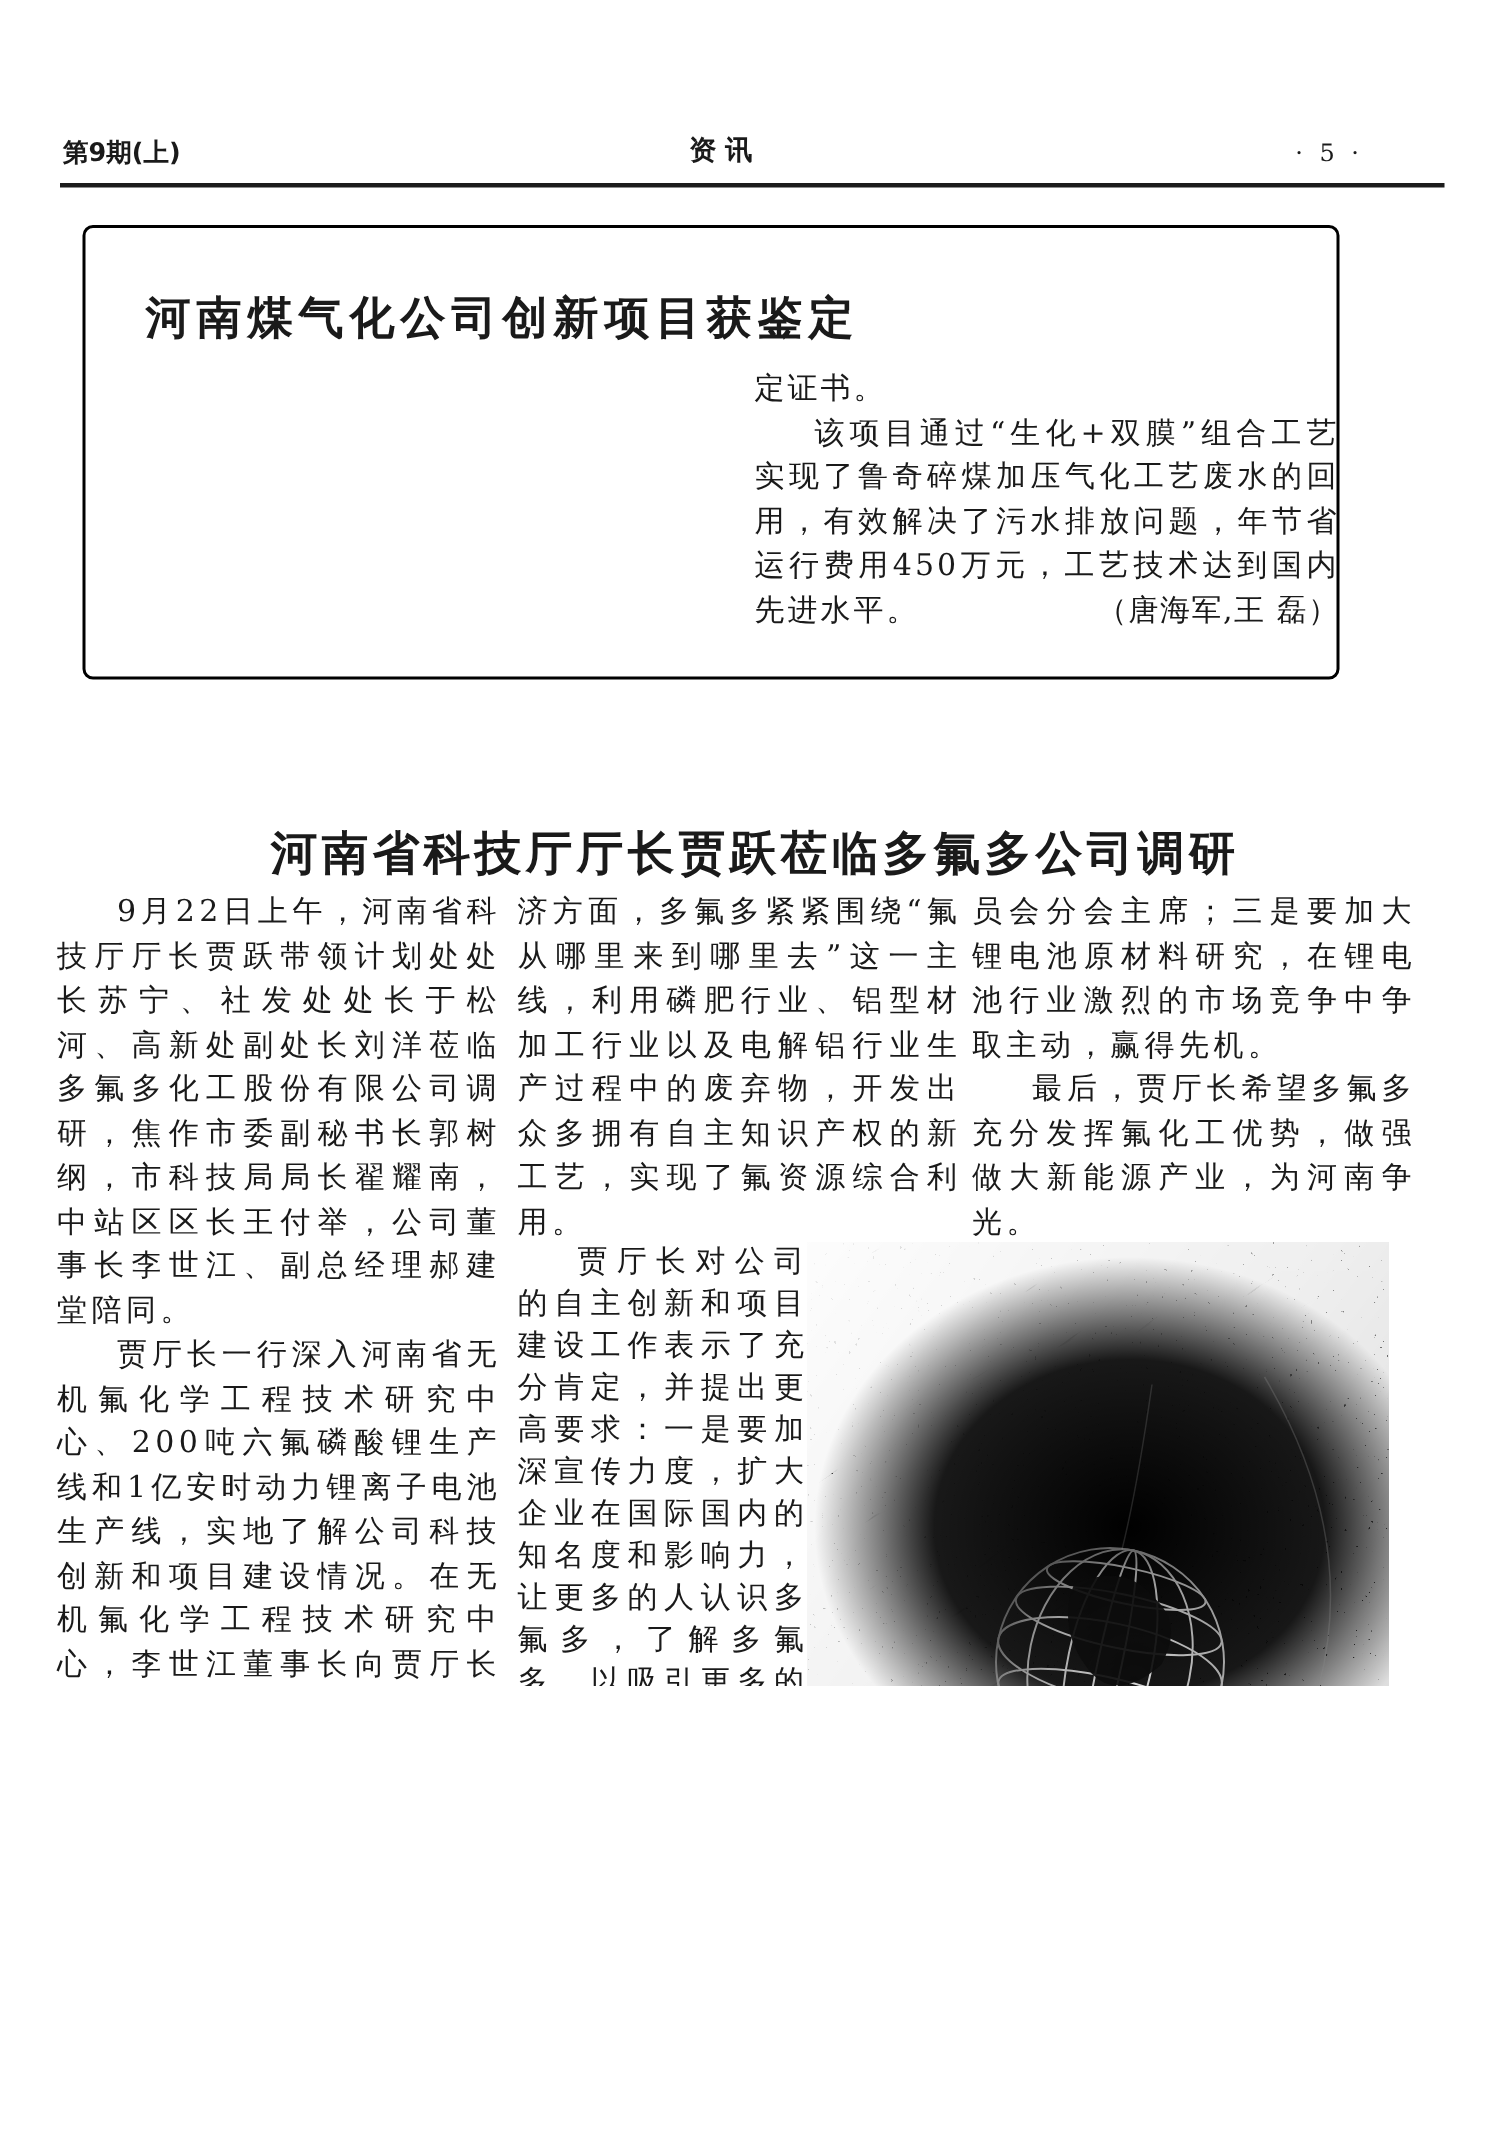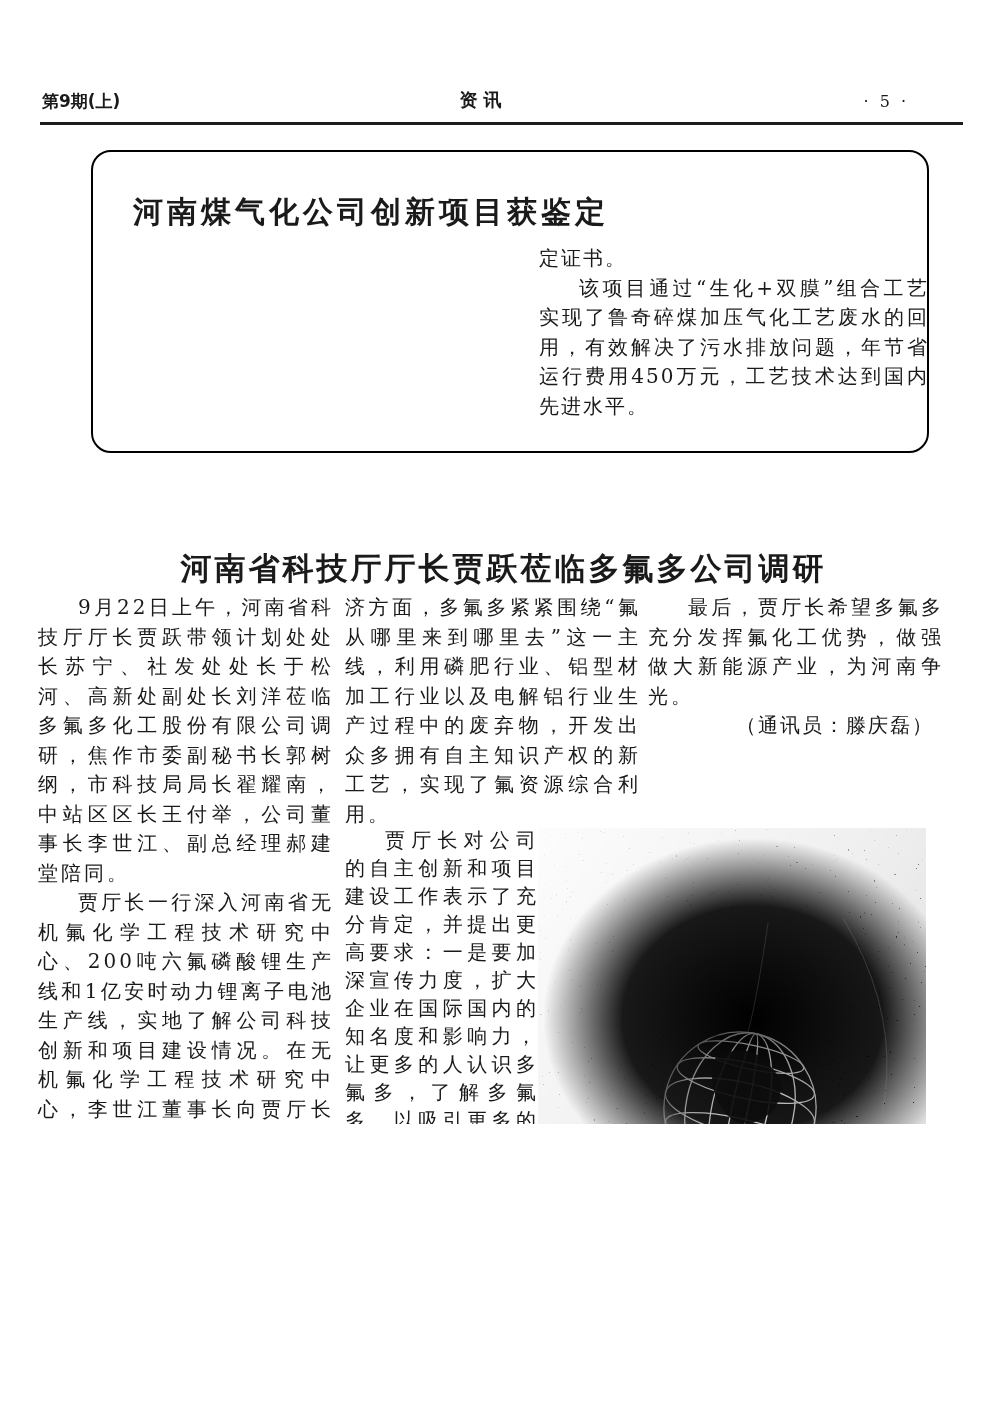--- a/index.html
+++ b/index.html
@@ -9,21 +9,21 @@
   
   .hdr-issue  { position:absolute; left:42px; top:90px; font-family:"DejaVu Sans","Liberation Sans",sans-serif;
                 font-size:17px; font-weight:bold; }
   .hdr-section{ position:absolute; left:0; right:40px; top:88px; text-align:center;
                 font-family:"DejaVu Sans","Liberation Sans",sans-serif; font-size:18px; font-weight:bold; letter-spacing:6px; }
   .hdr-page   { position:absolute; right:98px; top:92px; font-size:16px; letter-spacing:3px; }
   .hdr-rule   { position:absolute; left:40px; right:44px; top:122px; height:3px; background:#1c1c1c; }
 
   
   .box { position:absolute; left:55px; top:150px; width:838px; height:303px;
-         border:2px solid #000; border-radius:20px; box-sizing:border-box;margin-left:36px; }
+         border:2px solid #000; border-radius:7px; box-sizing:border-box; }
   .box-title { position:absolute; left:40px; top:20px; font-family:"DejaVu Sans","Liberation Sans",sans-serif;
                font-weight:bold; font-size:30px; letter-spacing:4px; white-space:nowrap; }
   .box-col { position:absolute; top:92px; }
   .box-col.c1 { left:35px;  width:402px; }
   .box-col.c2 { left:446px; width:390px; }
   .box-col p { margin:0; font-size:20px; line-height:29.5px; text-align:justify; letter-spacing:2px; }
 
   .indent { text-indent:2em; }
   .byline-inline { float:right; letter-spacing:1px; }
 
@@ -62,40 +62,41 @@
 
   <div class="hdr-issue">第9期(上)</div>
   <div class="hdr-section">资讯</div>
   <div class="hdr-page">· 5 ·</div>
   <div class="hdr-rule"></div>
 
   <section class="box">
     <h1 class="box-title">河南煤气化公司创新项目获鉴定</h1>
     <div class="box-col c2">
       <p>定证书。</p>
-      <p class="indent"><span>该项目通过“生化+双膜”组合工艺实现了鲁奇碎煤加压气化工艺废水的回用，有效解决了污水排放问题，年节省运行费用450万元，工艺技术达到国内先进水平。</span></p>
+      <p class="indent"><span>该项目通过“生化+双膜”组合工艺实现了鲁奇碎煤加压气化工艺废水的回用，有效解决了污水排放问题，年节省运行费用450万元，工艺技术达到国内先进水平。</span><span class="byline-inline">（唐海军,王 磊）</span></p>
     </div>
   </section>
 
   <h2 class="main-title">河南省科技厅厅长贾跃莅临多氟多公司调研</h2>
 
   <div class="colblock col1">
     <p class="indent">9月22日上午，河南省科技厅厅长贾跃带领计划处处长苏宁、社发处处长于松河、高新处副处长刘洋莅临多氟多化工股份有限公司调研，焦作市委副秘书长郭树纲，市科技局局长翟耀南，中站区区长王付举，公司董事长李世江、副总经理郝建堂陪同。</p>
     <p class="indent">贾厅长一行深入河南省无机氟化学工程技术研究中心、200吨六氟磷酸锂生产线和1亿安时动力锂离子电池生产线，实地了解公司科技创新和项目建设情况。在无机氟化学工程技术研究中心，李世江董事长向贾厅长详细汇报了公司的技术创新和循环经济，他说，在技术创新方面，多氟多走了一条“技术专利化、专利标准化、标准国家化”的发展之路：申报国家专利120余项，大多数为发明专利，并实现了产业化；制修订国家和行业标准40余项，其中冰晶石等被推荐为ISO国际标准。在循环经</p>
   </div>
 
   <div class="colblock col2a">
     <p>济方面，多氟多紧紧围绕“氟从哪里来到哪里去”这一主线，利用磷肥行业、铝型材加工行业以及电解铝行业生产过程中的废弃物，开发出众多拥有自主知识产权的新工艺，实现了氟资源综合利用。</p>
   </div>
 
   <div class="colblock col2b">
     <p class="indent">贾厅长对公司的自主创新和项目建设工作表示了充分肯定，并提出更高要求：一是要加深宣传力度，扩大企业在国际国内的知名度和影响力，让更多的人认识多氟多，了解多氟多，以吸引更多的专业人才来到河南，加入多氟多，发展多氟多。二是要加强核心技术研发，进一步增强核心产业的领先优势，积极参与国际标准的制定，争取成为国际标准化委</p>
   </div>
 
   <div class="colblock col3">
+    <p>员会分会主席；三是要加大锂电池原材料研究，在锂电池行业激烈的市场竞争中争取主动，赢得先机。</p>
     <p class="indent">最后，贾厅长希望多氟多充分发挥氟化工优势，做强做大新能源产业，为河南争光。</p>
     <p class="byline-right">（通讯员：滕庆磊）</p>
   </div>
 
   <div class="photo">
     <svg width="388" height="532" viewBox="0 0 388 532">
       <defs>
         <filter id="fSpeck" x="0" y="0" width="100%" height="100%">
           <feTurbulence type="fractalNoise" baseFrequency="0.5" numOctaves="2" seed="8" stitchTiles="stitch"></feTurbulence>
           <feColorMatrix type="matrix" values="0 0 0 0 1  0 0 0 0 1  0 0 0 0 1  7 7 7 -10 0"></feColorMatrix>

